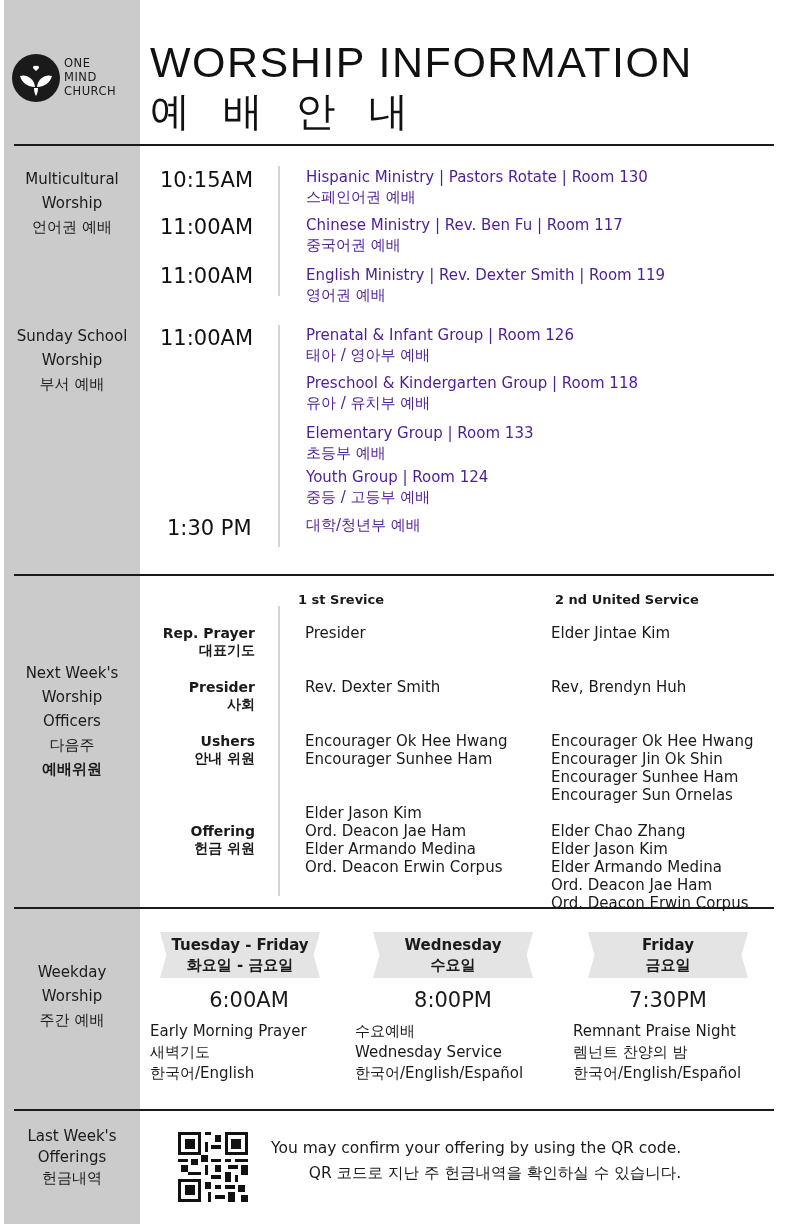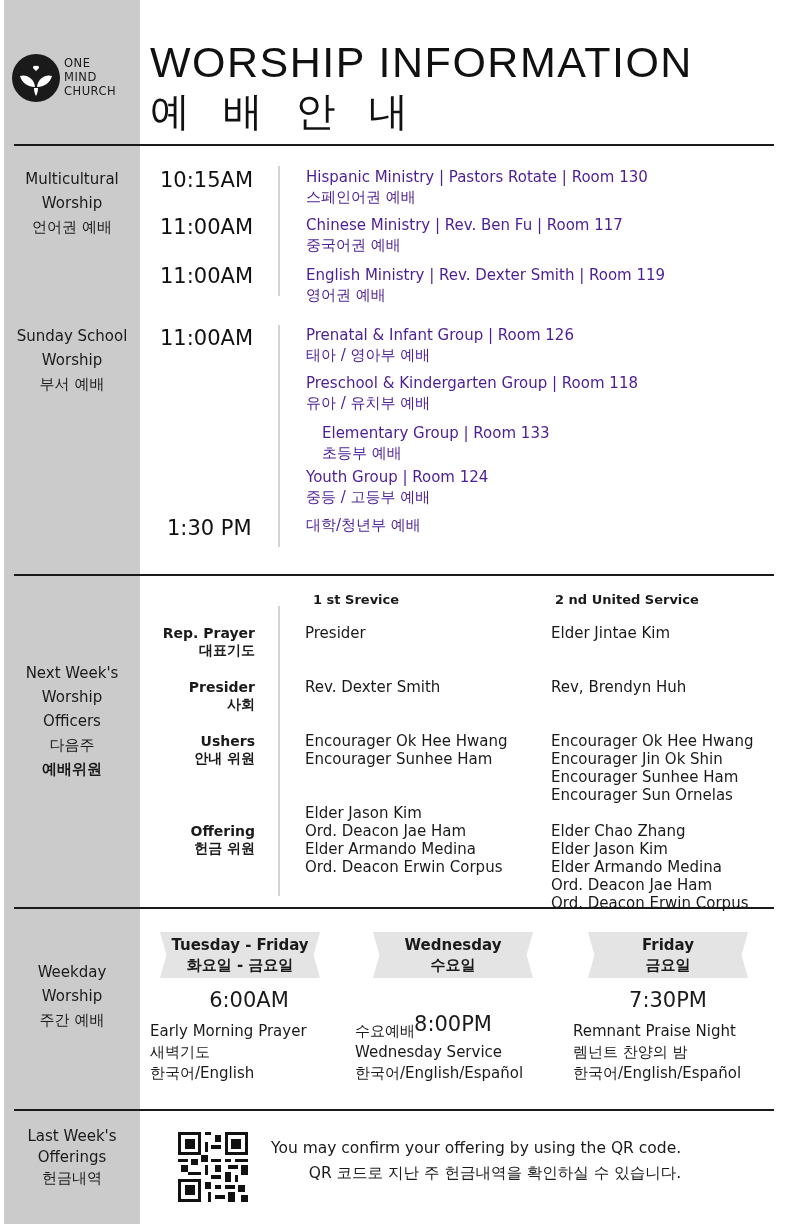--- a/index.html
+++ b/index.html
@@ -79,41 +79,41 @@
 <div class="time" style="left:167px;top:516px;">1:30 PM</div>
 <div class="vline" style="left:278px;top:325px;height:222px;"></div>
 <div class="svc" style="top:325px;">
   <div>Prenatal &amp; Infant Group | Room 126</div>
   <div>태아 / 영아부 예배</div>
 </div>
 <div class="svc" style="top:373px;">
   <div>Preschool &amp; Kindergarten Group | Room 118</div>
   <div>유아 / 유치부 예배</div>
 </div>
-<div class="svc" style="top:423px;margin-left:16px;">
+<div class="svc" style="top:423px;">
   <div>Elementary Group | Room 133</div>
   <div>초등부 예배</div>
 </div>
 <div class="svc" style="top:467px;">
   <div>Youth Group | Room 124</div>
   <div>중등 / 고등부 예배</div>
 </div>
 <div class="svc" style="top:515px;">
   <div>대학/청년부 예배</div>
 </div>
 <div class="hline" style="top:574px;"></div>
 
 <div class="side-label" style="top:661px;">
   <div>Next Week's</div>
   <div>Worship</div>
   <div>Officers</div>
   <div>다음주</div>
   <div style="font-weight:bold;">예배위원</div>
 </div>
-<div class="col-head" style="left:313px;top:592px;">1 st Srevice</div>
+<div class="col-head" style="left:298px;top:592px;">1 st Srevice</div>
 <div class="col-head" style="left:555px;top:592px;">2 nd United Service</div>
 <div class="vline" style="left:278px;top:606px;height:290px;"></div>
 
 <div class="role" style="top:625px;">
   <div>Rep. Prayer</div>
   <div>대표기도</div>
 </div>
 <div class="names" style="left:305px;top:624px;">
   <div>Presider</div>
 </div>
@@ -179,21 +179,21 @@
 <div class="banner" style="left:373px;width:160px;">
   <div>Wednesday</div>
   <div>수요일</div>
 </div>
 <div class="banner" style="left:588px;width:160px;">
   <div>Friday</div>
   <div>금요일</div>
 </div>
 
 <div class="wk-time" style="left:159px;width:180px;text-align:center;">6:00AM</div>
-<div class="wk-time" style="left:363px;width:180px;margin-top:24px;">8:00PM</div>
+<div class="wk-time" style="left:363px;width:180px;">8:00PM</div>
 <div class="wk-time" style="left:578px;width:180px;">7:30PM</div>
 
 <div class="wk-desc" style="left:150px;width:180px;">
   <div>Early Morning Prayer</div>
   <div>새벽기도</div>
   <div>한국어/English</div>
 </div>
 <div class="wk-desc" style="left:355px;width:196px;">
   <div>수요예배</div>
   <div>Wednesday Service</div>

